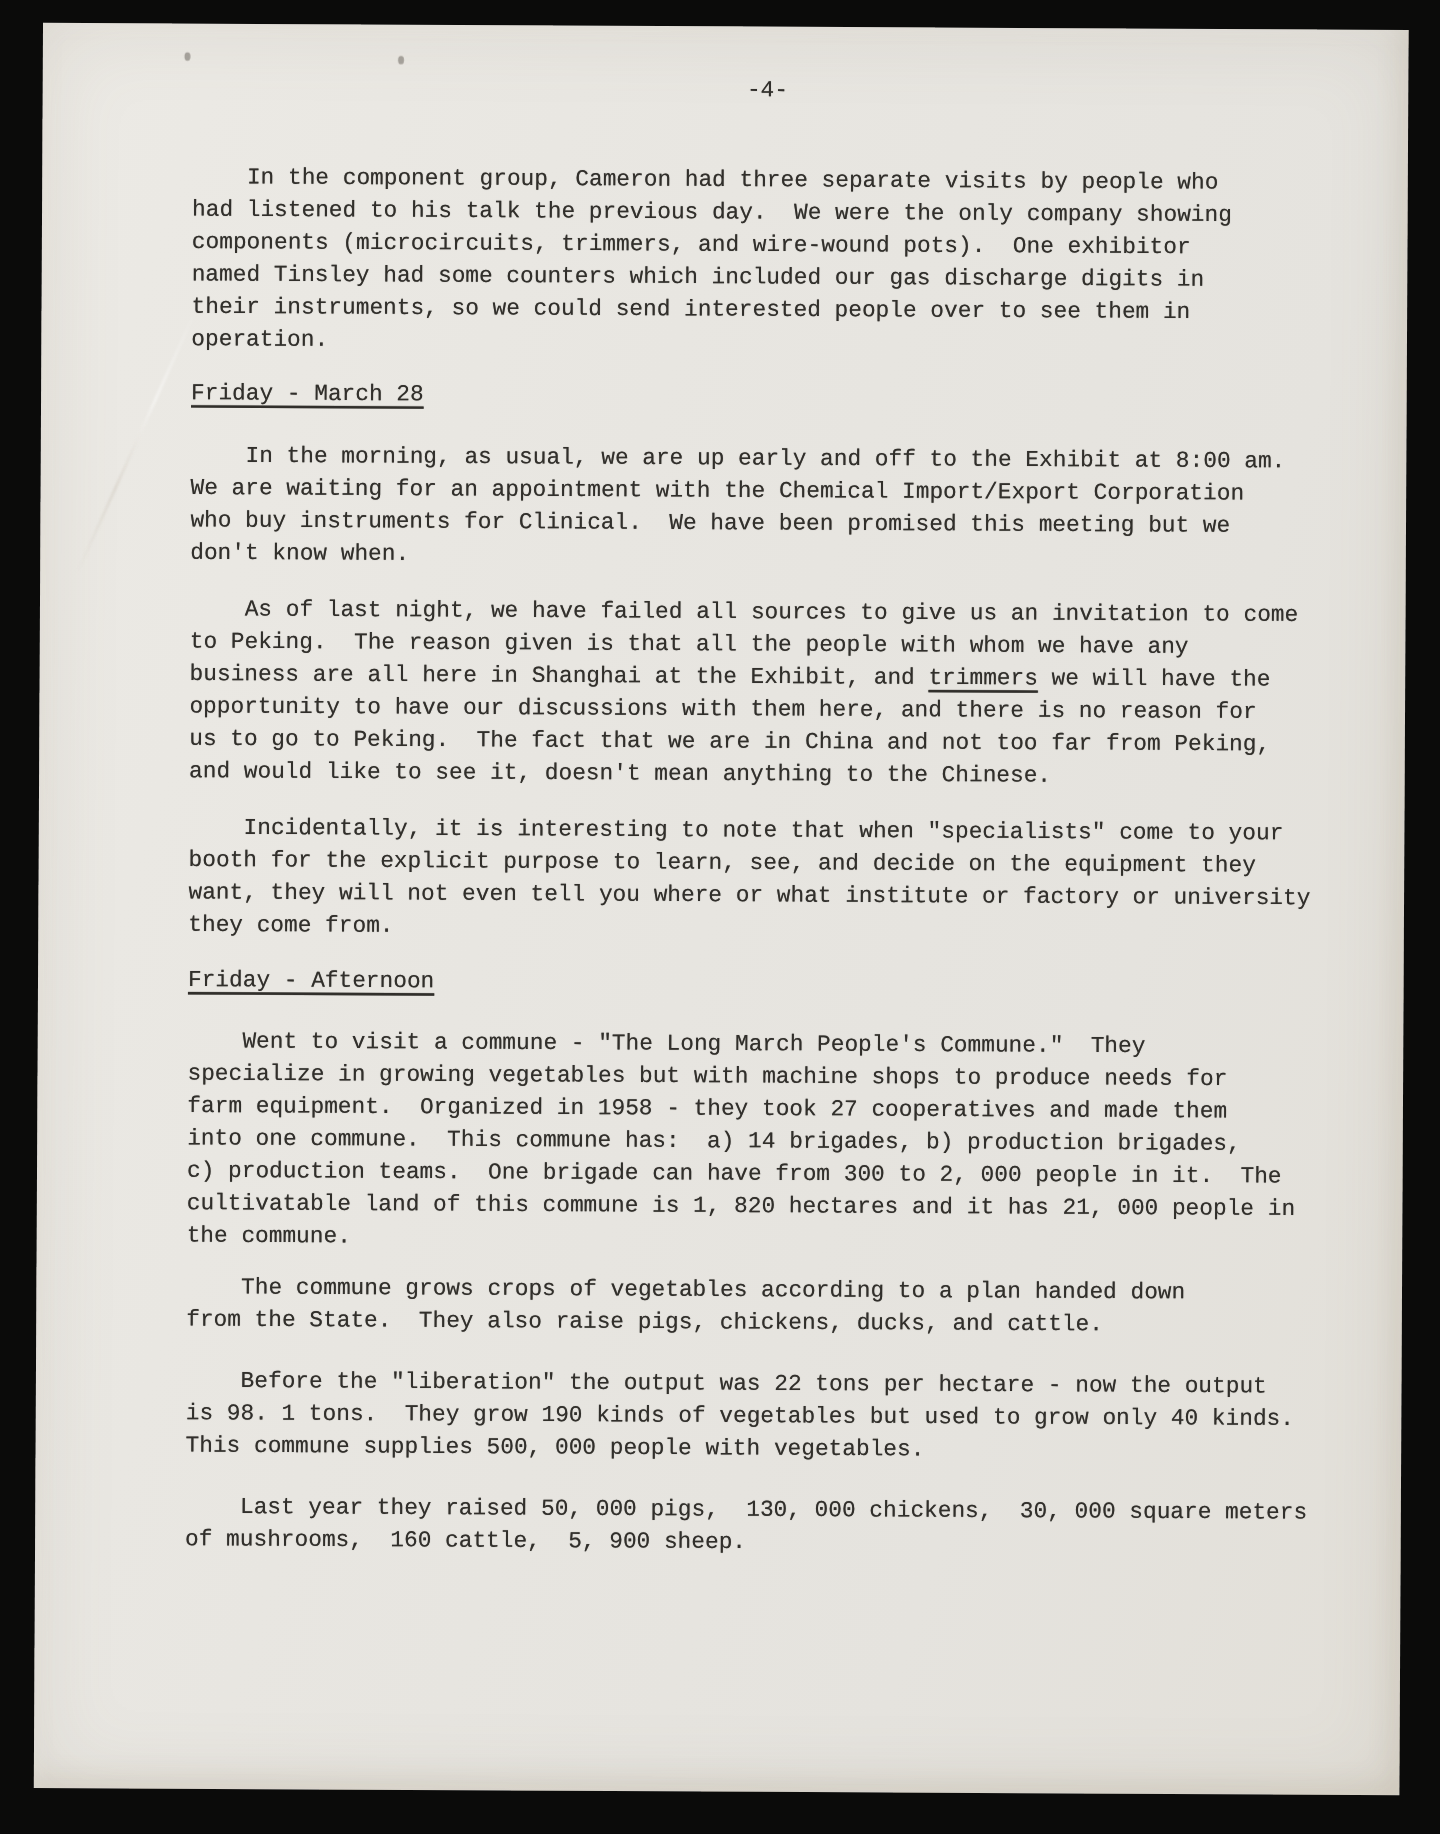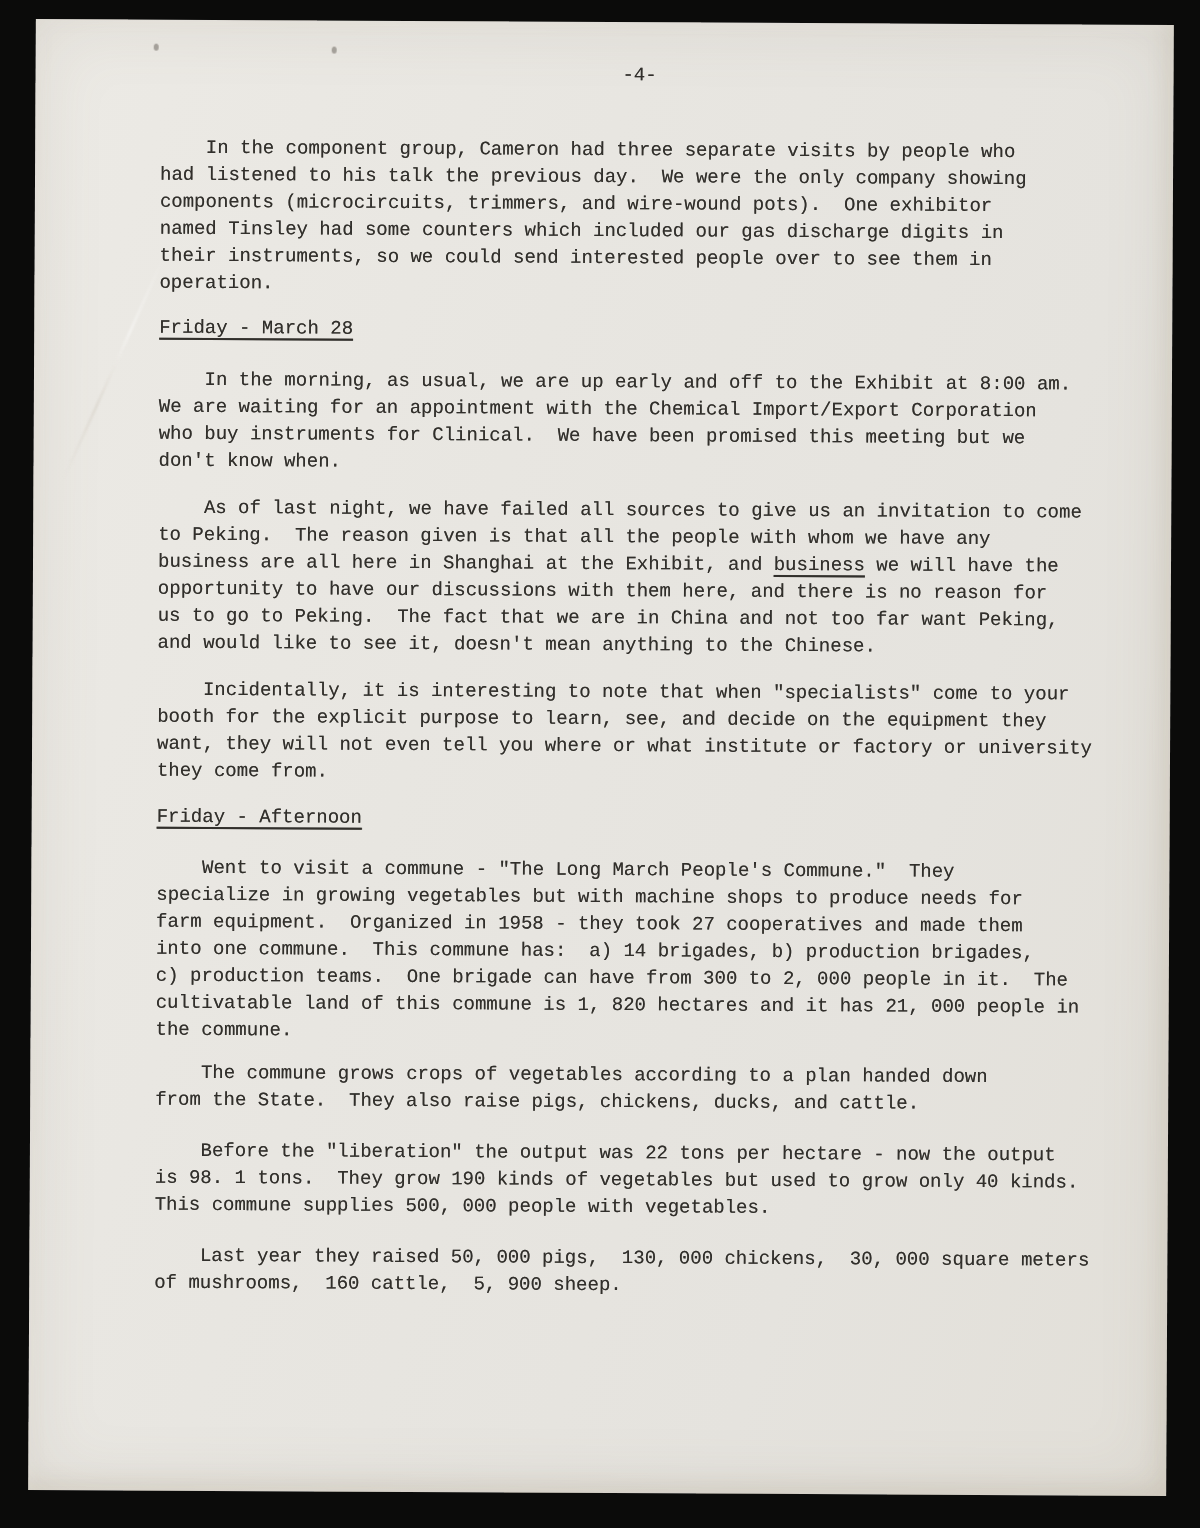--- a/index.html
+++ b/index.html
@@ -101,23 +101,23 @@
 
       <div class="heading mt18">Friday - March 28</div>
 
       <div class="para mt25">    In the morning, as usual, we are up early and off to the Exhibit at 8:00 am.
 We are waiting for an appointment with the Chemical Import/Export Corporation
 who buy instruments for Clinical.  We have been promised this meeting but we
 don't know when.</div>
 
       <div class="para mt20"><span>    As of last night, we have failed all sources to give us an invitation to come
 to Peking.  The reason given is that all the people with whom we have any
-business are all here in Shanghai at the Exhibit, and </span><span class="uword">business</span><span> we will have the
+business are all here in Shanghai at the Exhibit, and </span><span class="uword">trimmers</span><span> we will have the
 opportunity to have our discussions with them here, and there is no reason for
-us to go to Peking.  The fact that we are in China and not too far want Peking,
+us to go to Peking.  The fact that we are in China and not too far from Peking,
 and would like to see it, doesn't mean anything to the Chinese.</span></div>
 
       <div class="para mt20">    Incidentally, it is interesting to note that when "specialists" come to your
 booth for the explicit purpose to learn, see, and decide on the equipment they
 want, they will not even tell you where or what institute or factory or university
 they come from.</div>
 
       <div class="heading mt19">Friday - Afternoon</div>
 
       <div class="para mt24">    Went to visit a commune - "The Long March People's Commune."  They

